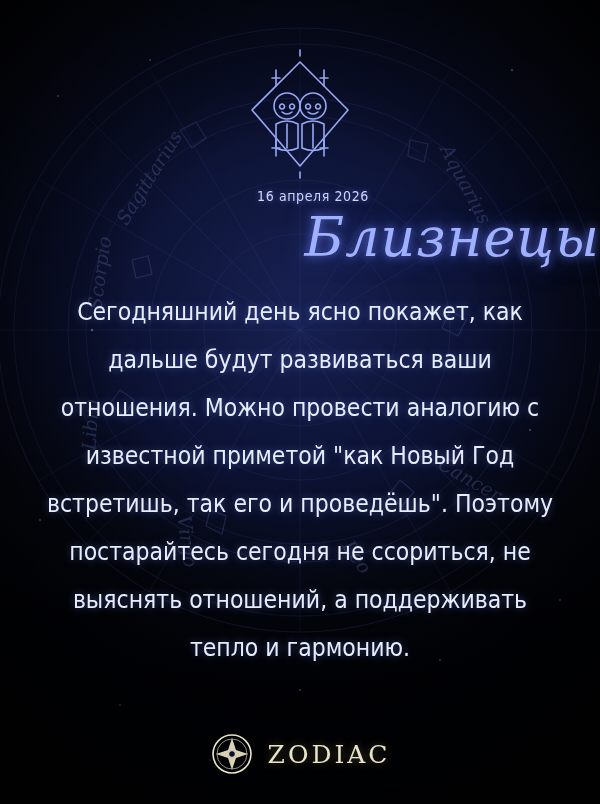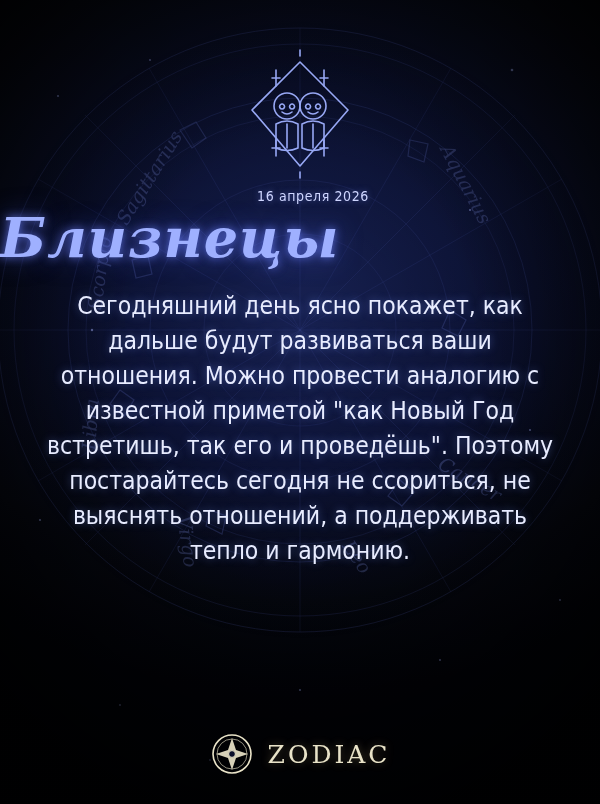--- a/index.html
+++ b/index.html
@@ -78,42 +78,42 @@
     font-size: 14px;
     letter-spacing: 0.6px;
     text-shadow: 0 0 6px rgba(120,140,255,0.55);
   }
 
   .sign-name {
     position: absolute;
     top: 206px;
     left: 0;
     width: 100%;
-    text-align: left;
+    text-align: right;
     color: #9fb0ff;
     font-family: "DejaVu Serif", "Liberation Serif", serif;
-    font-weight: bold;
+    font-weight: normal;
     font-style: italic;
     font-size: 54px;
     letter-spacing: 1px;
     text-shadow:
       0 0 10px rgba(110,130,255,0.75),
       0 0 26px rgba(70,90,220,0.55);
   }
 
   .forecast {
     position: absolute;
     top: 288px;
     left: 40px;
     width: 520px;
     text-align: center;
     color: #e8ecff;
     font-family: "DejaVu Sans Condensed", "Liberation Sans Narrow", "Liberation Sans", sans-serif;
     font-size: 24.5px;
-    line-height: 35px;
+    line-height: 48px;
     text-shadow: 0 0 8px rgba(120,150,255,0.45);
   }
 
   
   .footer {
     position: absolute;
     left: 0;
     bottom: 28px;
     width: 100%;
     display: flex;

